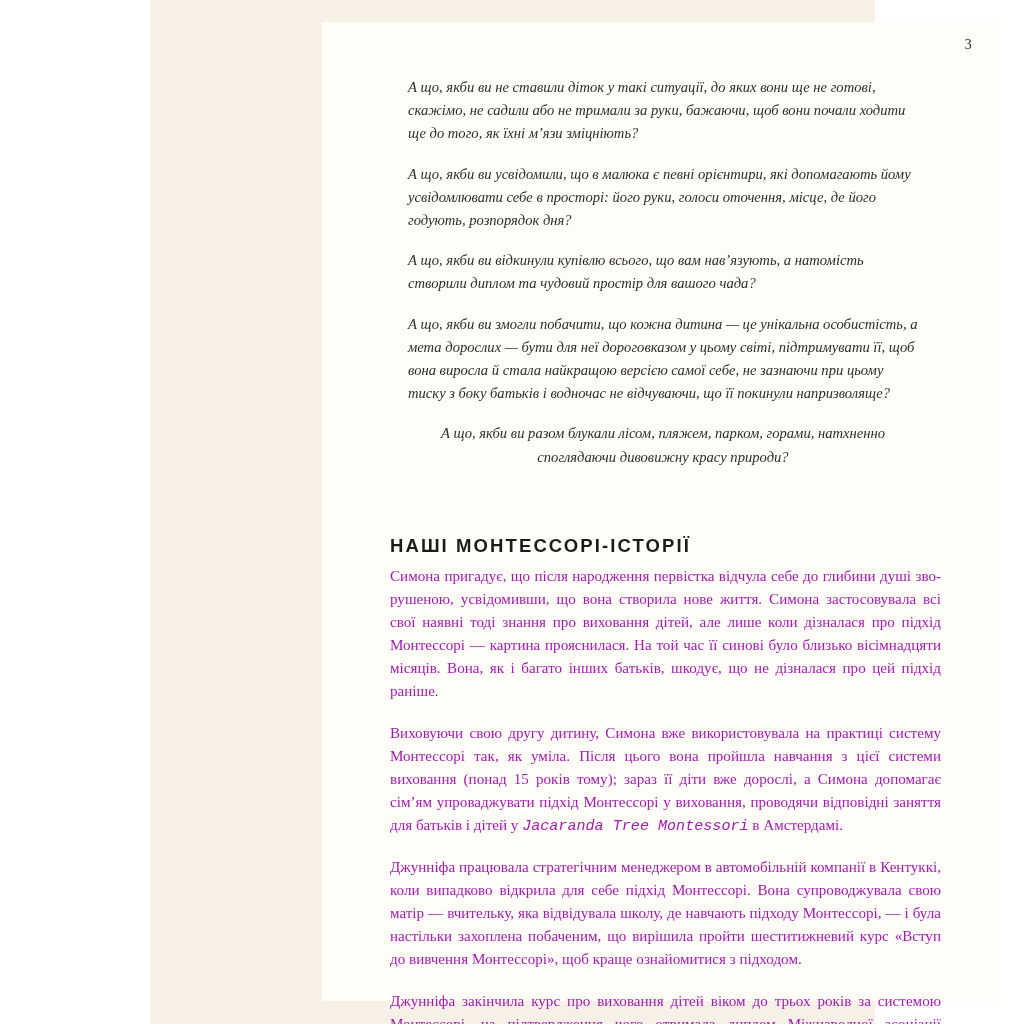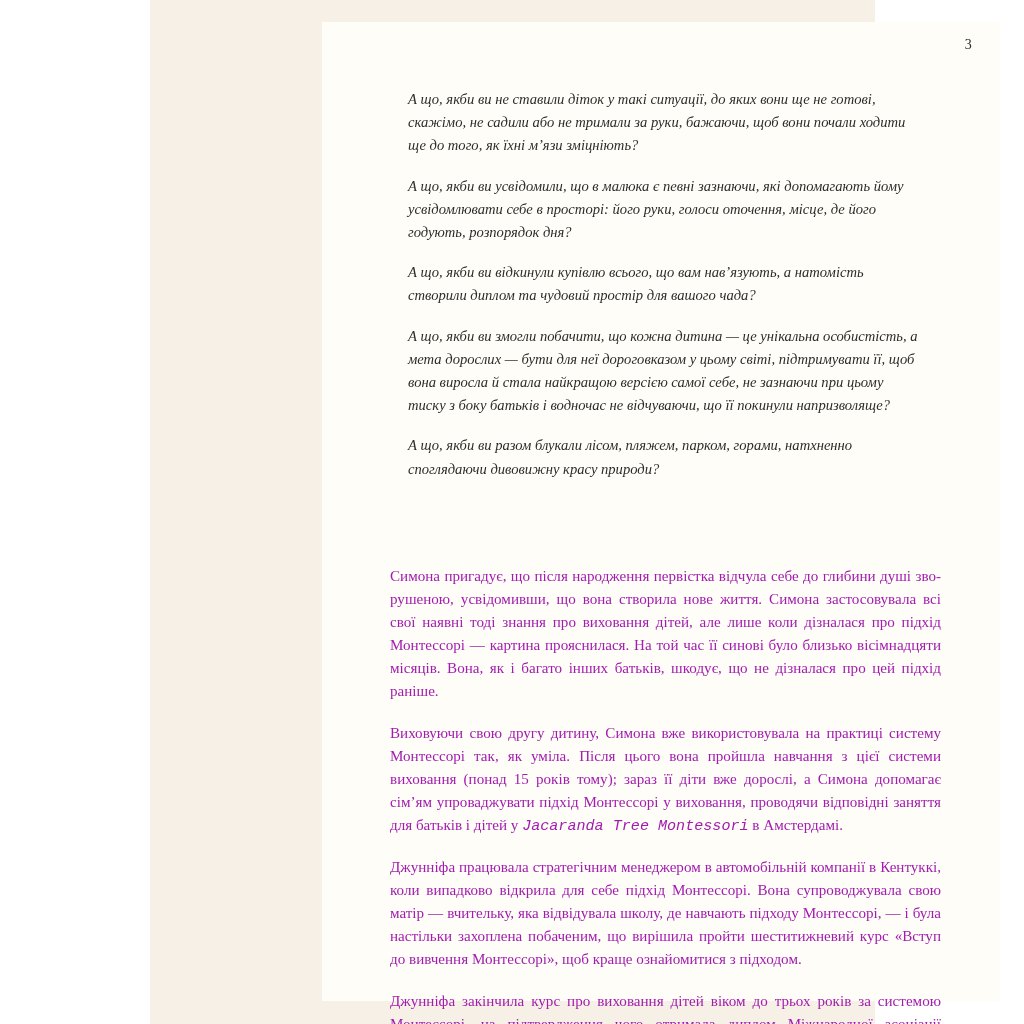--- a/index.html
+++ b/index.html
@@ -43,32 +43,31 @@
     color: #2b2b2b;
     letter-spacing: 0.3px;
   }
 
   
   .intro-block {
     position: absolute;
     left: 86px;
     top: 54px;
     width: 510px;
-    margin-top: 12px;
   }
   .intro-para {
     font-family: "Liberation Serif", "DejaVu Serif", serif;
     font-style: italic;
     font-size: 14.6px;
     line-height: 23.2px;
     color: #2e2c2a;
     margin: 0 0 17px 0;
     text-align: left;
   }
-  .intro-para:last-child { margin-bottom: 0; }
+  .intro-para:last-child { margin-bottom: 0; text-align: center; }
 
   
   .section-heading {
     position: absolute;
     left: 68px;
     top: 498px;
     font-family: "Liberation Sans", "DejaVu Sans", sans-serif;
     font-weight: bold;
     font-size: 18.5px;
     letter-spacing: 2.1px;
@@ -100,26 +99,27 @@
 </head>
 <body>
 
 <div class="sheet-band">
   <div class="page">
 
     <div class="page-number">3</div>
 
     <div class="intro-block">
       <p class="intro-para">А що, якби ви не ставили діток у такі ситуації, до яких вони ще не готові, скажімо, не садили або не тримали за руки, бажаючи, щоб вони почали ходити ще до того, як їхні м’язи зміцніють?</p>
-      <p class="intro-para">А що, якби ви усвідомили, що в малюка є певні зазнаючи, які допомагають йому усвідомлювати себе в просторі: його руки, голоси оточення, місце, де його годують, розпорядок дня?</p>
+      <p class="intro-para">А що, якби ви усвідомили, що в малюка є певні орієнтири, які допомагають йому усвідомлювати себе в просторі: його руки, голоси оточення, місце, де його годують, розпорядок дня?</p>
       <p class="intro-para">А що, якби ви відкинули купівлю всього, що вам нав’язують, а натомість створили диплом та чудовий простір для вашого чада?</p>
       <p class="intro-para">А що, якби ви змогли побачити, що кожна дитина — це унікальна особистість, а мета дорослих — бути для неї дороговказом у цьому світі, підтримувати її, щоб вона виросла й стала найкращою версією самої себе, не зазнаючи при цьому тиску з боку батьків і водночас не відчуваючи, що її покинули напризволяще?</p>
       <p class="intro-para">А що, якби ви разом блукали лісом, пляжем, парком, горами, натхненно споглядаючи дивовижну красу природи?</p>
     </div>
 
+    <h2 class="section-heading">НАШІ МОНТЕССОРІ-ІСТОРІЇ</h2>
 
     <div class="body-block">
       <p class="body-para">Симона пригадує, що після народження первістка відчула себе до глибини душі зво­рушеною, усвідомивши, що вона створила нове життя. Симона застосовувала всі свої наявні тоді знання про виховання дітей, але лише коли дізналася про підхід Монтес­сорі — картина прояснилася. На той час її синові було близько вісімнадцяти місяців. Вона, як і багато інших батьків, шкодує, що не дізналася про цей підхід раніше.</p>
 
       <p class="body-para"><span>Виховуючи свою другу дитину, Симона вже використовувала на практиці систему Монтессорі так, як уміла. Після цього вона пройшла навчання з цієї системи вихован­ня (понад 15 років тому); зараз її діти вже дорослі, а Симона допомагає сім’ям упро­ваджувати підхід Монтессорі у виховання, проводячи відповідні заняття для батьків і дітей у </span><span class="it">Jacaranda Tree Montessori</span><span> в Амстердамі.</span></p>
 
       <p class="body-para">Джунніфа працювала стратегічним менеджером в автомобільній компанії в Кентук­кі, коли випадково відкрила для себе підхід Монтессорі. Вона супроводжувала свою матір — вчительку, яка відвідувала школу, де навчають підходу Монтессорі, — і була настільки захоплена побаченим, що вирішила пройти шеститижневий курс «Вступ до вивчення Монтессорі», щоб краще ознайомитися з підходом.</p>
 
       <p class="body-para">Джунніфа закінчила курс про виховання дітей віком до трьох років за системою Мон­тессорі, на підтвердження чого отримала диплом Міжнародної асоціації Монтессорі.</p>
     </div>

